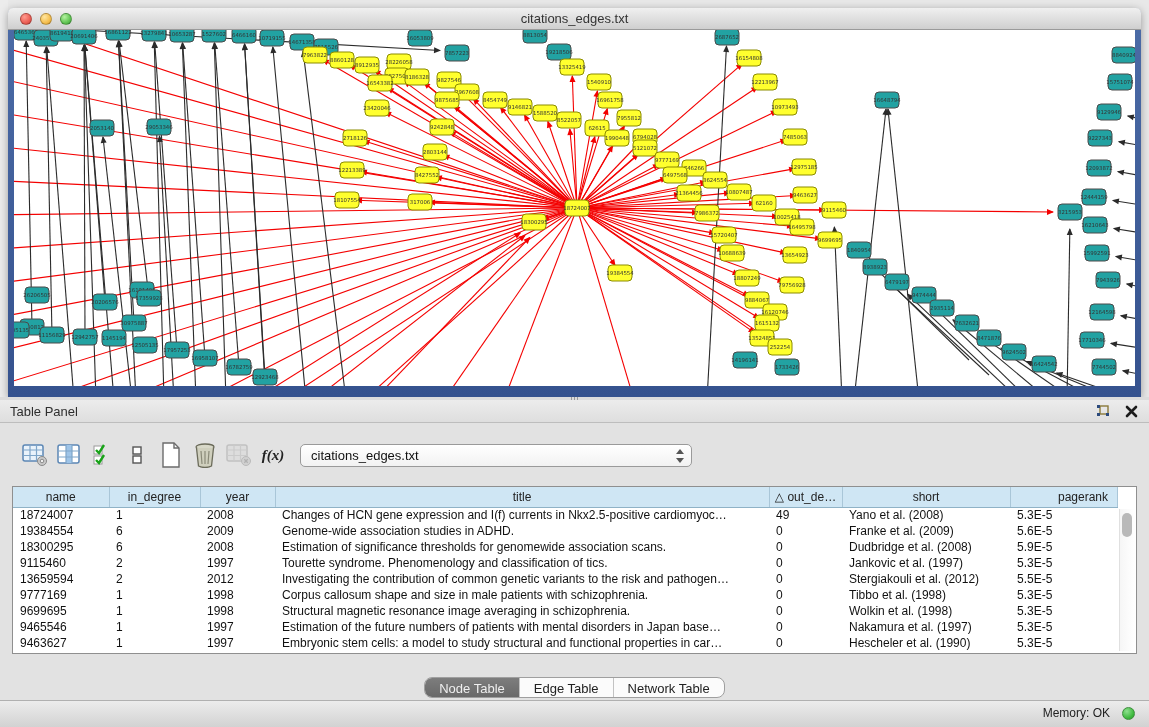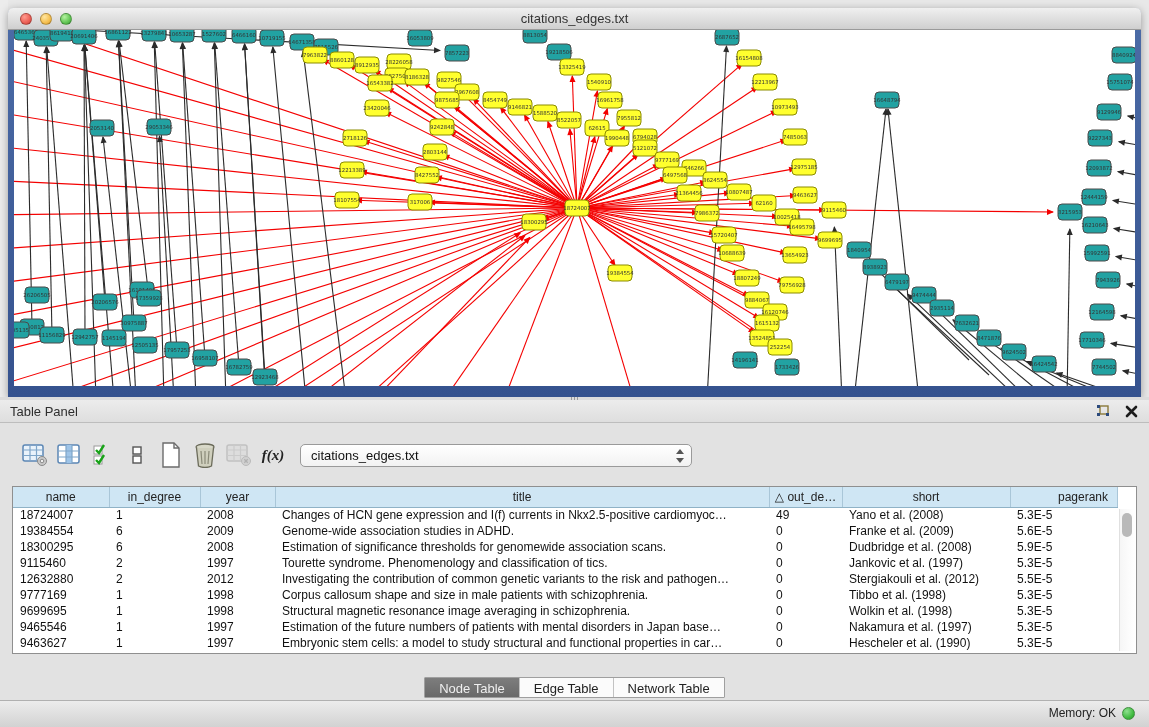--- a/index.html
+++ b/index.html
@@ -61,31 +61,31 @@
     border-bottom:1px solid #8fb2c6; font-weight:normal; color:#222; text-align:center;
     overflow:hidden; white-space:nowrap; }
   table.grid td { height:16px; padding:0 0 0 7px; color:#111; white-space:nowrap;
     overflow:hidden; text-overflow:ellipsis; }
   .vscroll { position:absolute; right:2px; top:22px; bottom:2px; width:15px;
     background:linear-gradient(90deg,#f6f6f6,#ffffff); border-left:1px solid #e0e0e0; }
   .vthumb { position:absolute; left:2px; top:4px; width:10px; height:24px;
     background:#b9b9b9; border-radius:6px; }
 
   .tabbar { position:absolute; left:0; right:0; top:277px; display:flex; justify-content:center; }
-  .seg { display:flex; border:1px solid #9f9f9f; border-radius:1px; overflow:hidden;
+  .seg { display:flex; border:1px solid #9f9f9f; border-radius:8px; overflow:hidden;
     background:#fbfbfb; height:21px; }
   .seg .tab { padding:2px 14px; font-size:13px; color:#222; line-height:17px;
     border-right:1px solid #c2c2c2; cursor:default; }
   .seg .tab:last-child { border-right:none; }
   .seg .tab.active { background:linear-gradient(#7d7d7d,#696969); color:#efefef; }
 
   
   .statusbar { position:absolute; left:0; top:700px; width:1149px; height:27px;
     background:linear-gradient(#ececec,#d2d2d2); border-top:1px solid #b0b0b0; }
-  .mem { position:absolute; right:14px; top:5px; display:flex; align-items:center; gap:6px;
+  .mem { position:absolute; right:14px; top:5px; display:flex; align-items:center; gap:12px;
     font-size:12px; color:#222; }
   .memdot { width:13px; height:13px; border-radius:50%; border:1px solid #3d8f3d;
     background:radial-gradient(circle at 35% 30%, #8fe08f, #3cb83c 65%, #2d8f2d); }
 
   .left-strip { position:absolute; left:0; top:0; width:8px; height:397px; background:#ececec; }
 </style>
 </head>
 <body>
 
 <div class="left-strip"></div>
@@ -1221,21 +1221,21 @@
           <tr>
             <td>9115460</td>
             <td>2</td>
             <td>1997</td>
             <td>Tourette syndrome. Phenomenology and classification of tics.</td>
             <td>0</td>
             <td>Jankovic et al. (1997)</td>
             <td>5.3E-5</td>
           </tr>
           <tr>
-            <td>12632880</td>
+            <td>13659594</td>
             <td>2</td>
             <td>2012</td>
             <td>Investigating the contribution of common genetic variants to the risk and pathogen…</td>
             <td>0</td>
             <td>Stergiakouli et al. (2012)</td>
             <td>5.5E-5</td>
           </tr>
           <tr>
             <td>9777169</td>
             <td>1</td>

